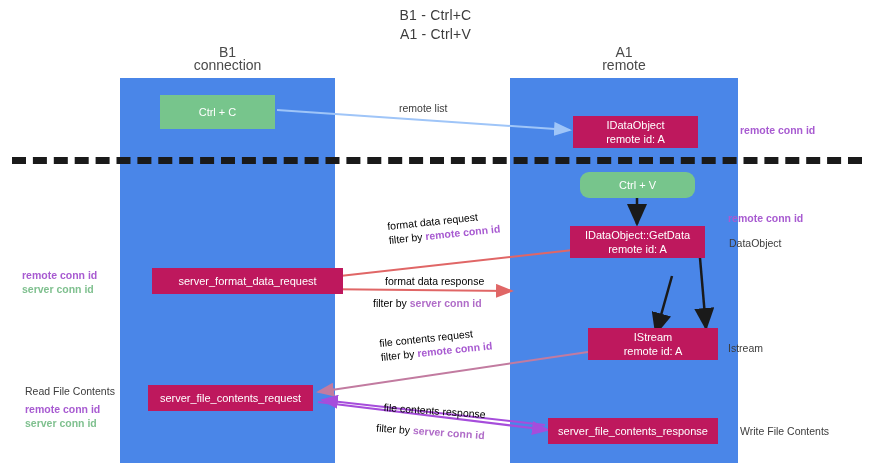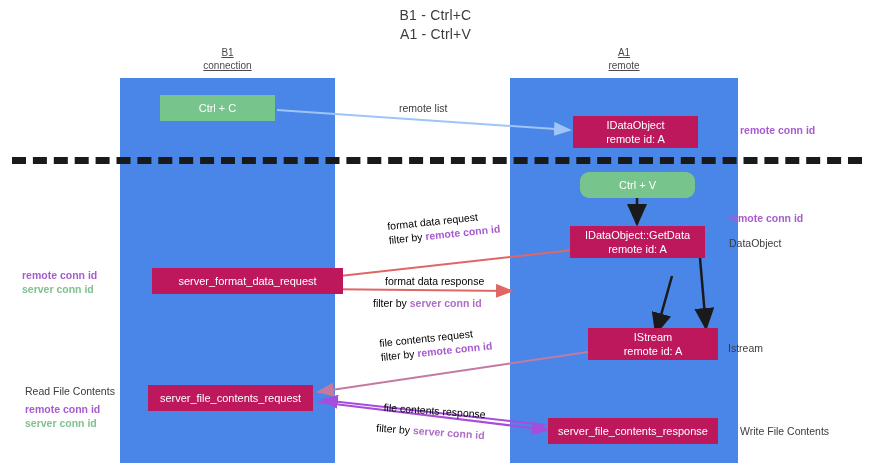--- a/index.html
+++ b/index.html
@@ -27,24 +27,23 @@
     text-align: center;
     font-size: 14px;
     color: #3c3c3c;
     line-height: 19px;
     letter-spacing: .2px;
   }
   
   .col-head {
     position: absolute;
     text-align: center;
-    font-size: 10px;
+    font-size: 14px;
     color: #4a4a4a;
     line-height: 13px;
-    text-decoration: underline;
   }
   #col-head-b1 { left: 120px; top: 46px; width: 215px; }
   #col-head-a1 { left: 510px; top: 46px; width: 228px; }
   
   .lane {
     position: absolute;
     background: #4a86e8;
   }
   #lane-b1 { left: 120px; top: 78px; width: 215px; height: 385px; }
   #lane-a1 { left: 510px; top: 78px; width: 228px; height: 385px; }
@@ -149,21 +148,21 @@
     <path d="M 672,276 L 656,333" stroke="#1a1a1a" stroke-width="2.5" fill="none" marker-end="url(#ah-black)"></path>
 
     <path d="M 588,352 L 318,392" stroke="#c27ba0" stroke-width="2" fill="none" marker-end="url(#ah-magenta)"></path>
 
     <path d="M 318,402 L 548,430" stroke="#a64ddb" stroke-width="2" fill="none" marker-end="url(#ah-purple)"></path>
     <path d="M 545,425 L 322,400" stroke="#a64ddb" stroke-width="2" fill="none" marker-end="url(#ah-purple)"></path>
   </svg>
 
   <div id="divider"></div>
 
-  <div class="node green" style="left:160px; top:95px; width:115px; height:26px;">
+  <div class="node green" style="left:160px; top:95px; width:115px; height:34px;">
     <div>Ctrl + C</div>
   </div>
 
   <div class="node orange" style="left:573px; top:116px; width:125px; height:32px;">
     <div>IDataObject</div>
     <div class="l2">remote id: A</div>
   </div>
 
   <div class="node green" style="left:580px; top:172px; width:115px; height:26px;border-radius:9px;">
     <div>Ctrl + V</div>

